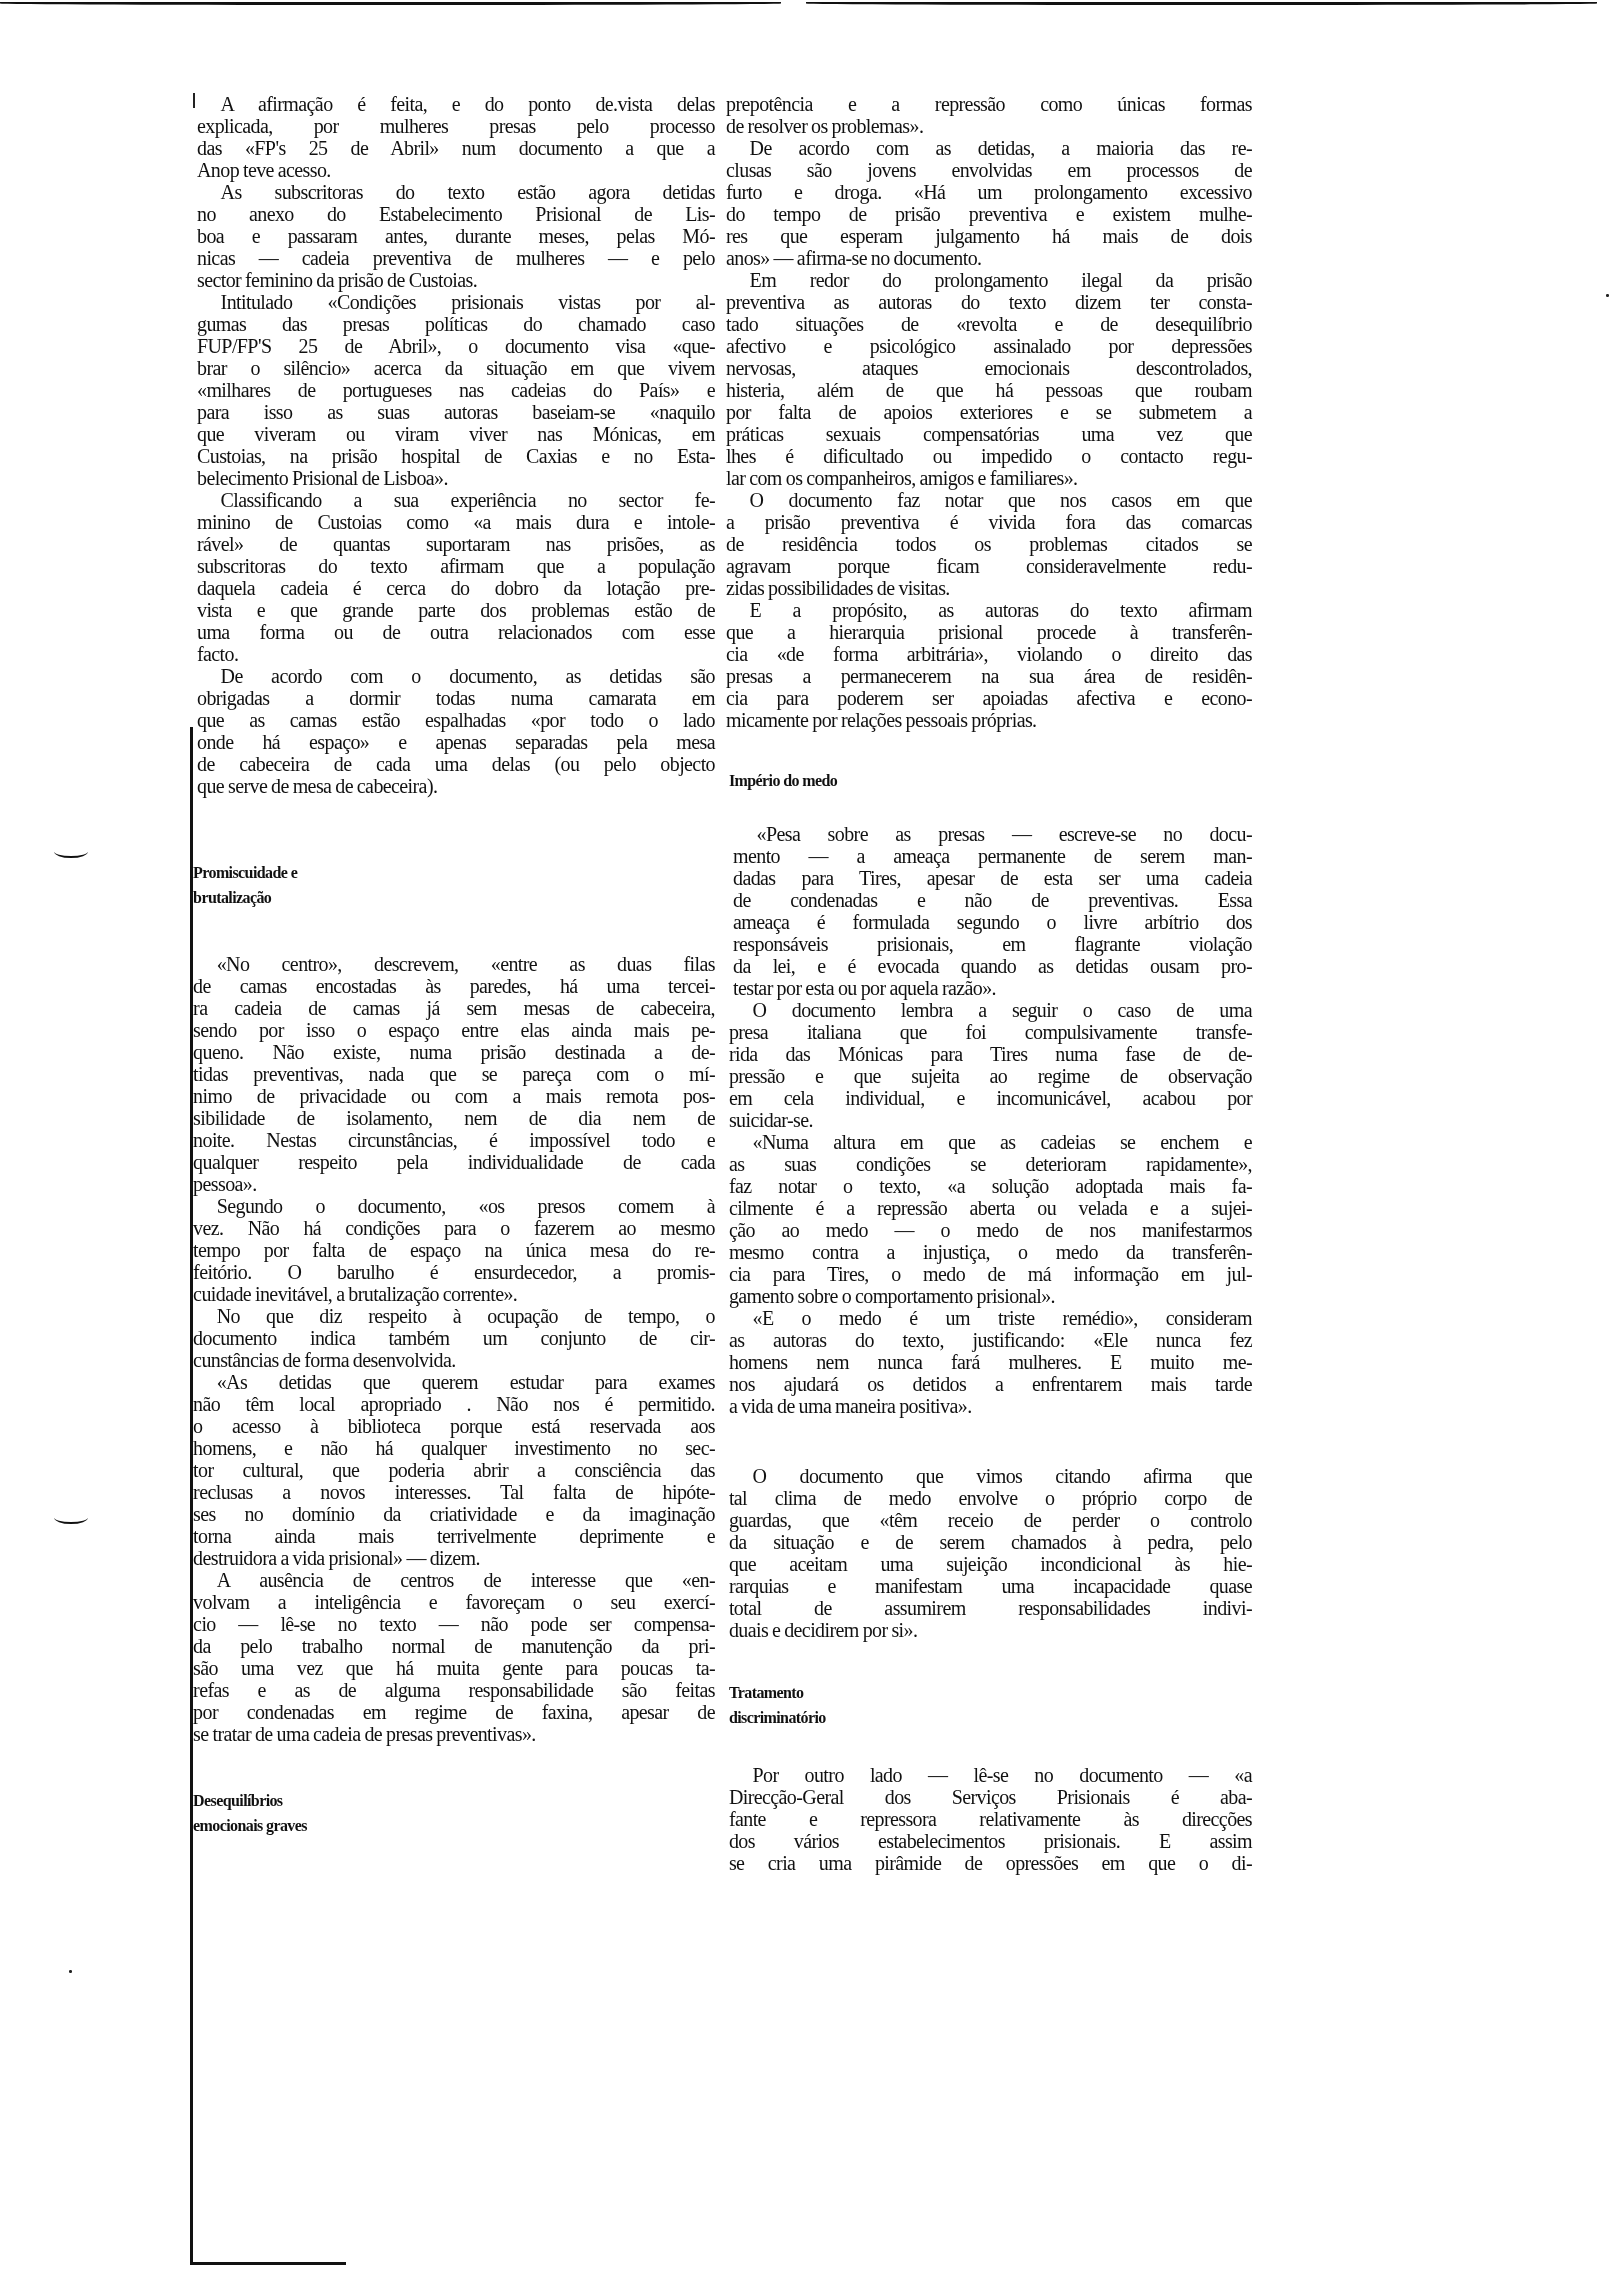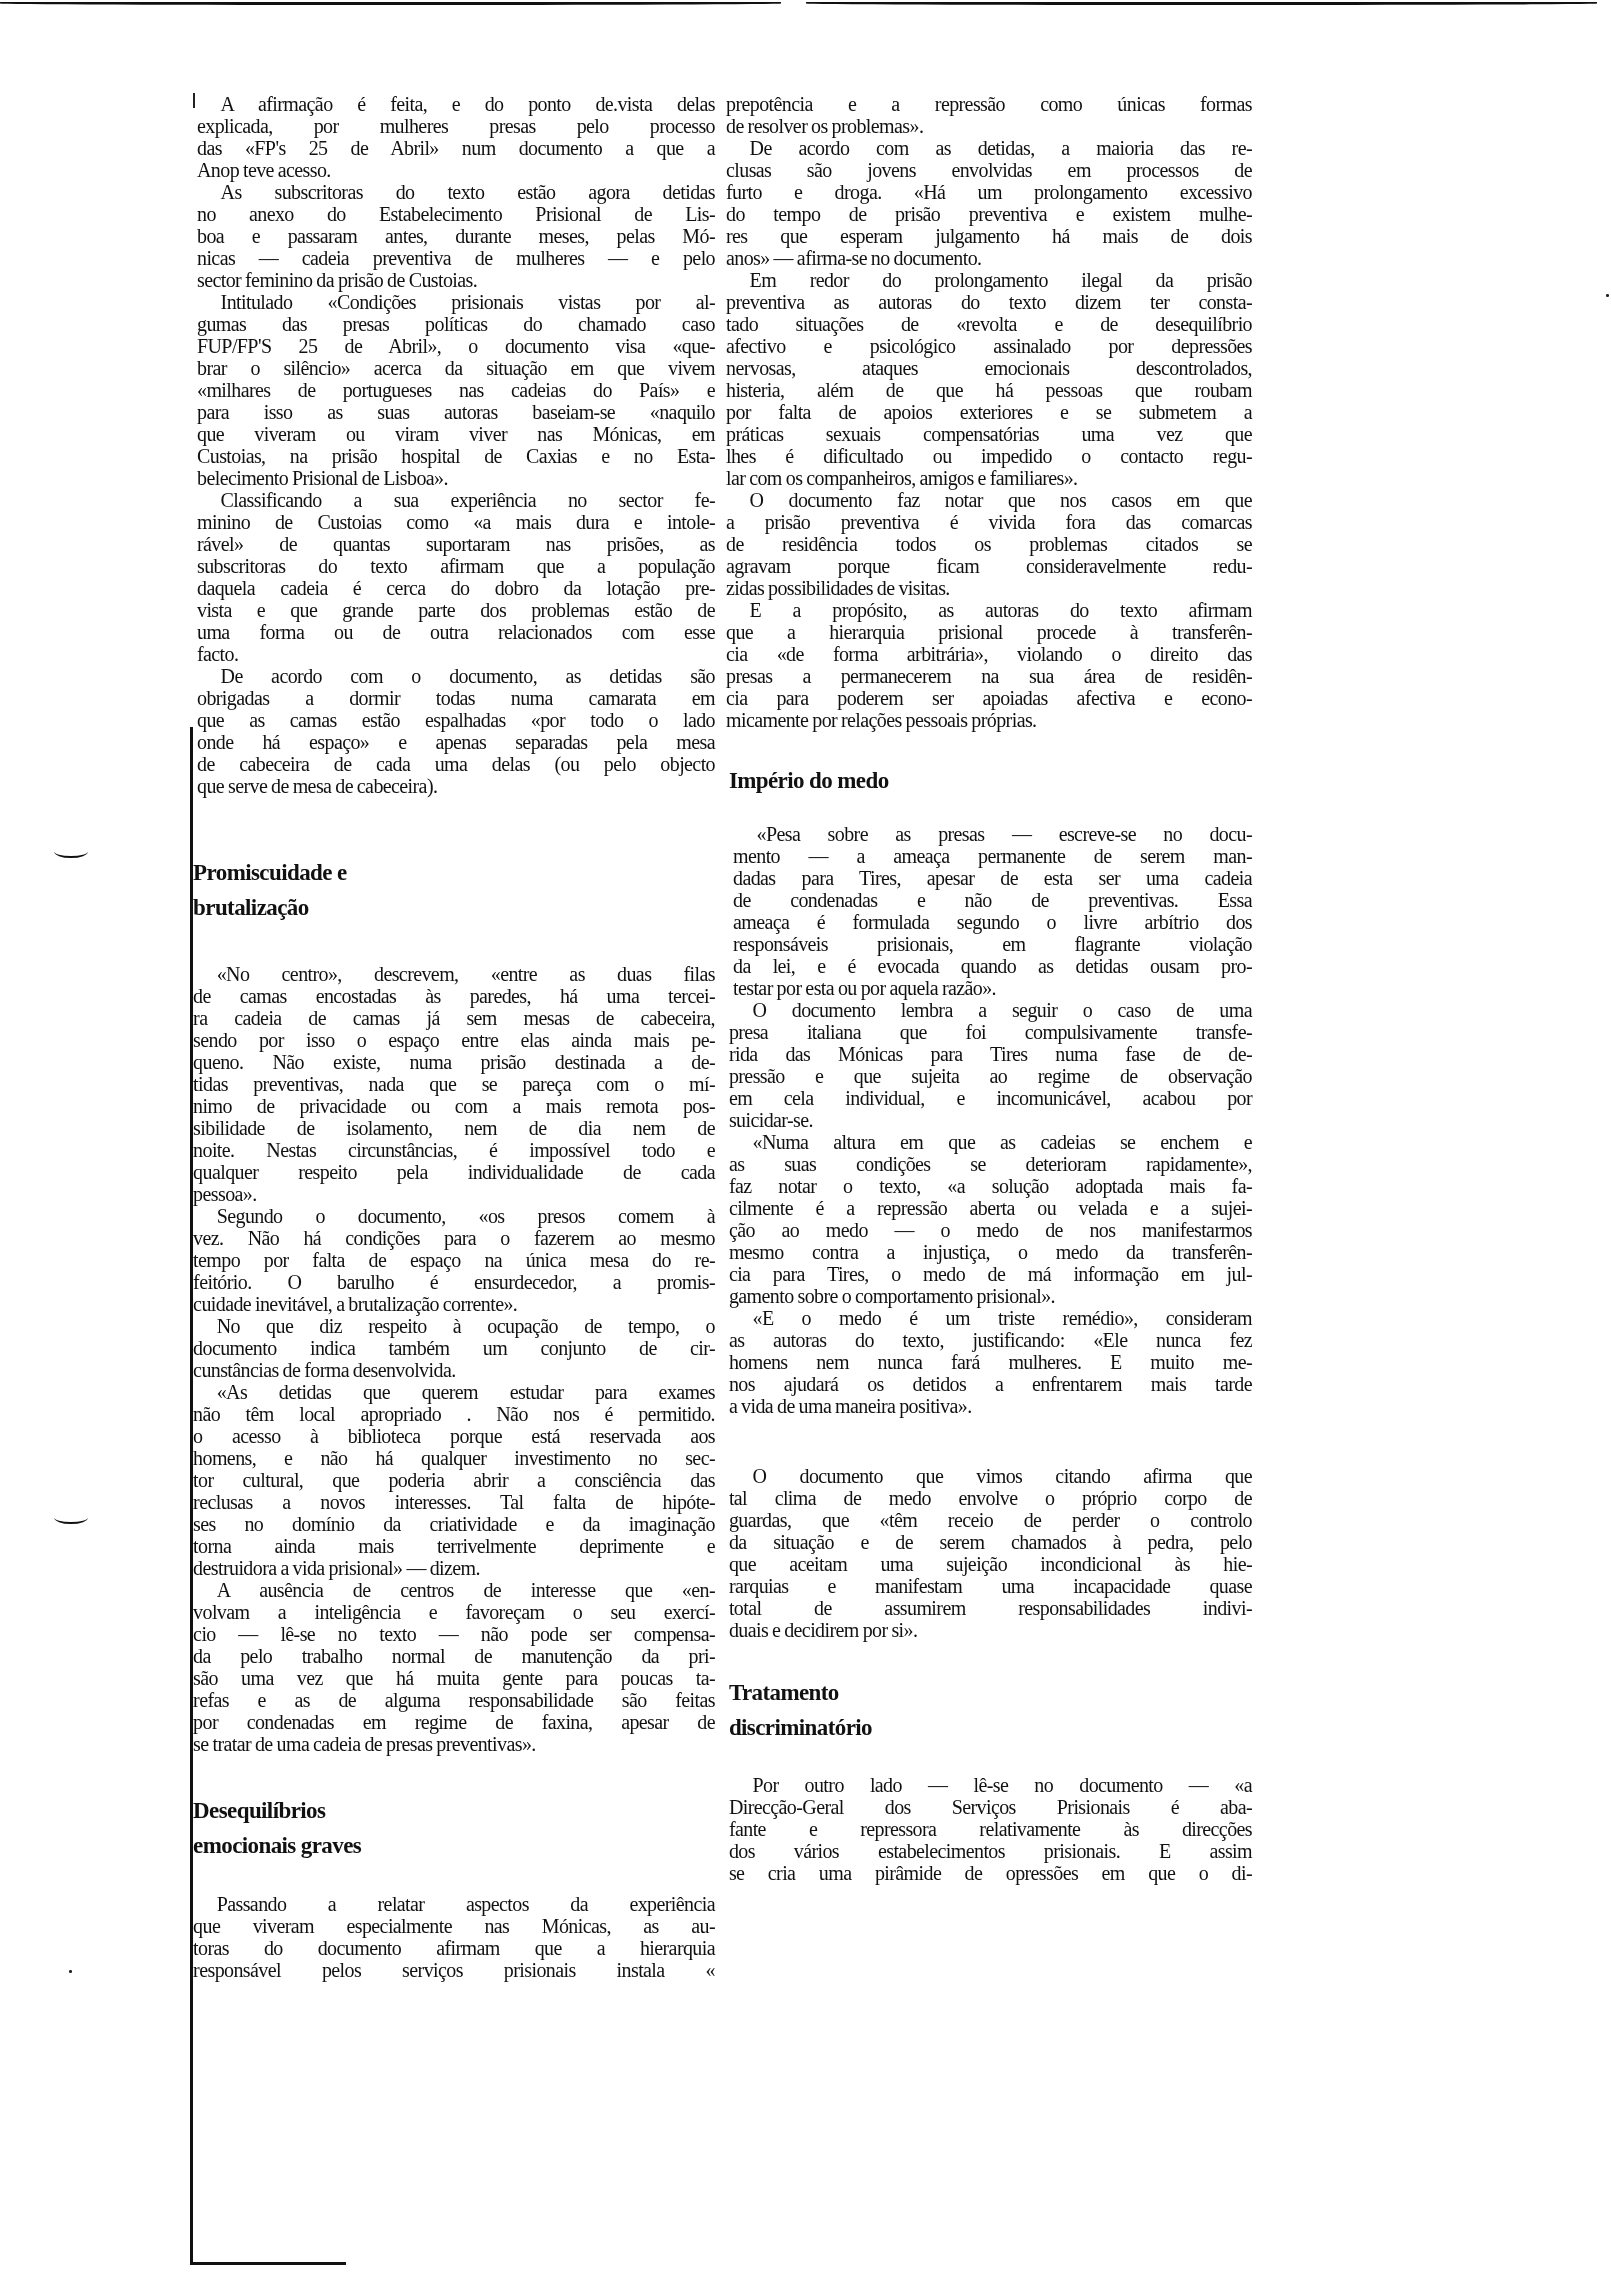--- a/index.html
+++ b/index.html
@@ -5,21 +5,21 @@
   html, body { margin: 0; padding: 0; background: #ffffff; }
   body { width: 1612px; height: 2295px; position: relative; overflow: hidden; font-family: "Liberation Serif", "DejaVu Serif", serif; color: #111; }
   .top-rule-left { position: absolute; left: 0; top: 2px; width: 781px; height: 2.9px; background: #111; border-radius: 0 0 60% 60%; }
   .top-rule-right { position: absolute; left: 806px; top: 2px; width: 791px; height: 2.9px; background: #111; border-radius: 0 0 60% 60%; }
   .col { position: absolute; top: 93px; }
   .col-left { left: 197px; width: 518px; }
   .col-right { left: 726px; width: 526px; }
   .line { display: block; height: 22px; line-height: 22px; font-size: 20px; white-space: nowrap; letter-spacing: -0.6px; word-spacing: -0.5px; text-align: justify; text-align-last: justify; overflow: visible; }
   .line.last { text-align: left; text-align-last: left; }
   .line.indent { padding-left: 23.6px; }
-  .heading { display: block; font-weight: bold; font-size: 23px; line-height: 24.6px; letter-spacing: -0.6px; text-align: left; margin-top: 10px; }
+  .heading { display: block; font-weight: bold; font-size: 16px; line-height: 24.6px; letter-spacing: -0.6px; text-align: left; }
   .vrule { position: absolute; left: 190px; top: 727px; width: 2.5px; height: 1537px; background: #111; }
   .brule { position: absolute; left: 190px; top: 2262px; width: 156px; height: 2.9px; background: #111; }
   .binding-mark { position: absolute; width: 34px; height: 10.8px; border-bottom: 2px solid #111; border-radius: 0 0 50% 50%; }
   .speck { position: absolute; width: 2.5px; height: 2.5px; background: #222; border-radius: 50%; }
   .tick { position: absolute; width: 1.5px; height: 14.7px; background: #222; }
 </style>
 </head>
 <body>
 
 <div class="top-rule-left"></div>
@@ -137,26 +137,20 @@
     <span class="line">refas e as de alguma responsabilidade são feitas</span>
     <span class="line">por condenadas em regime de faxina, apesar de</span>
     <span class="line last">se tratar de uma cadeia de presas preventivas».</span>
   </div>
 
   <div style="margin-top:44px; margin-left:-3.9px; margin-bottom:35px;">
     <span class="heading">Desequilíbrios</span>
     <span class="heading">emocionais graves</span>
   </div>
 
-  <div style="margin-left:-3.9px;">
-    <span class="line indent">Passando a relatar aspectos da experiência</span>
-    <span class="line">que viveram especialmente nas Mónicas, as au-</span>
-    <span class="line">toras do documento afirmam que a hierarquia</span>
-    <span class="line">responsável pelos serviços prisionais instala «</span>
-  </div>
 </div>
 
 <div class="col col-right">
   <div>
     <span class="line">prepotência e a repressão como únicas formas</span>
     <span class="line last">de resolver os problemas».</span>
   </div>
   <div>
     <span class="line indent">De acordo com as detidas, a maioria das re-</span>
     <span class="line">clusas são jovens envolvidas em processos de</span>

